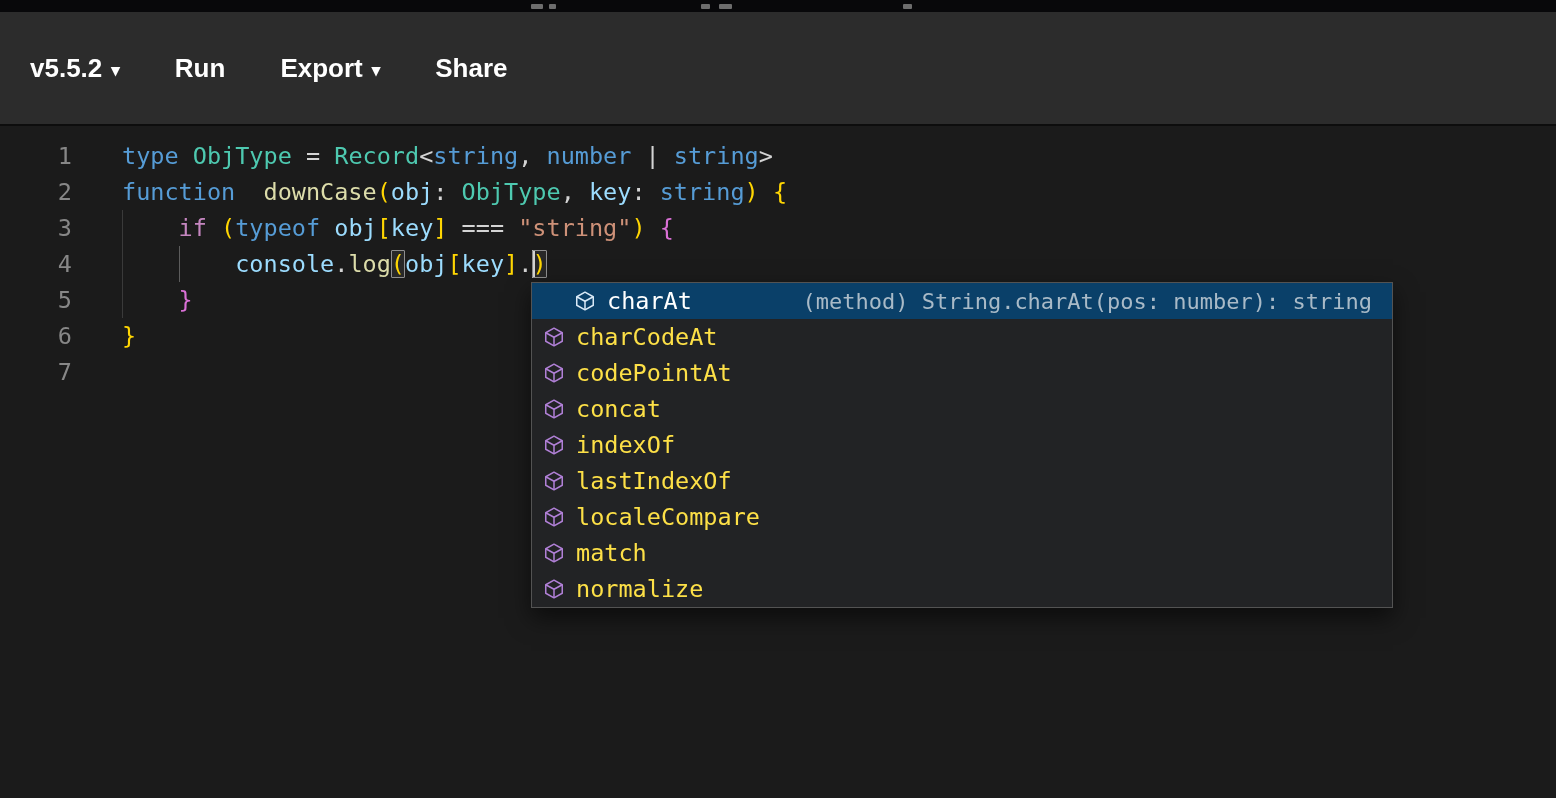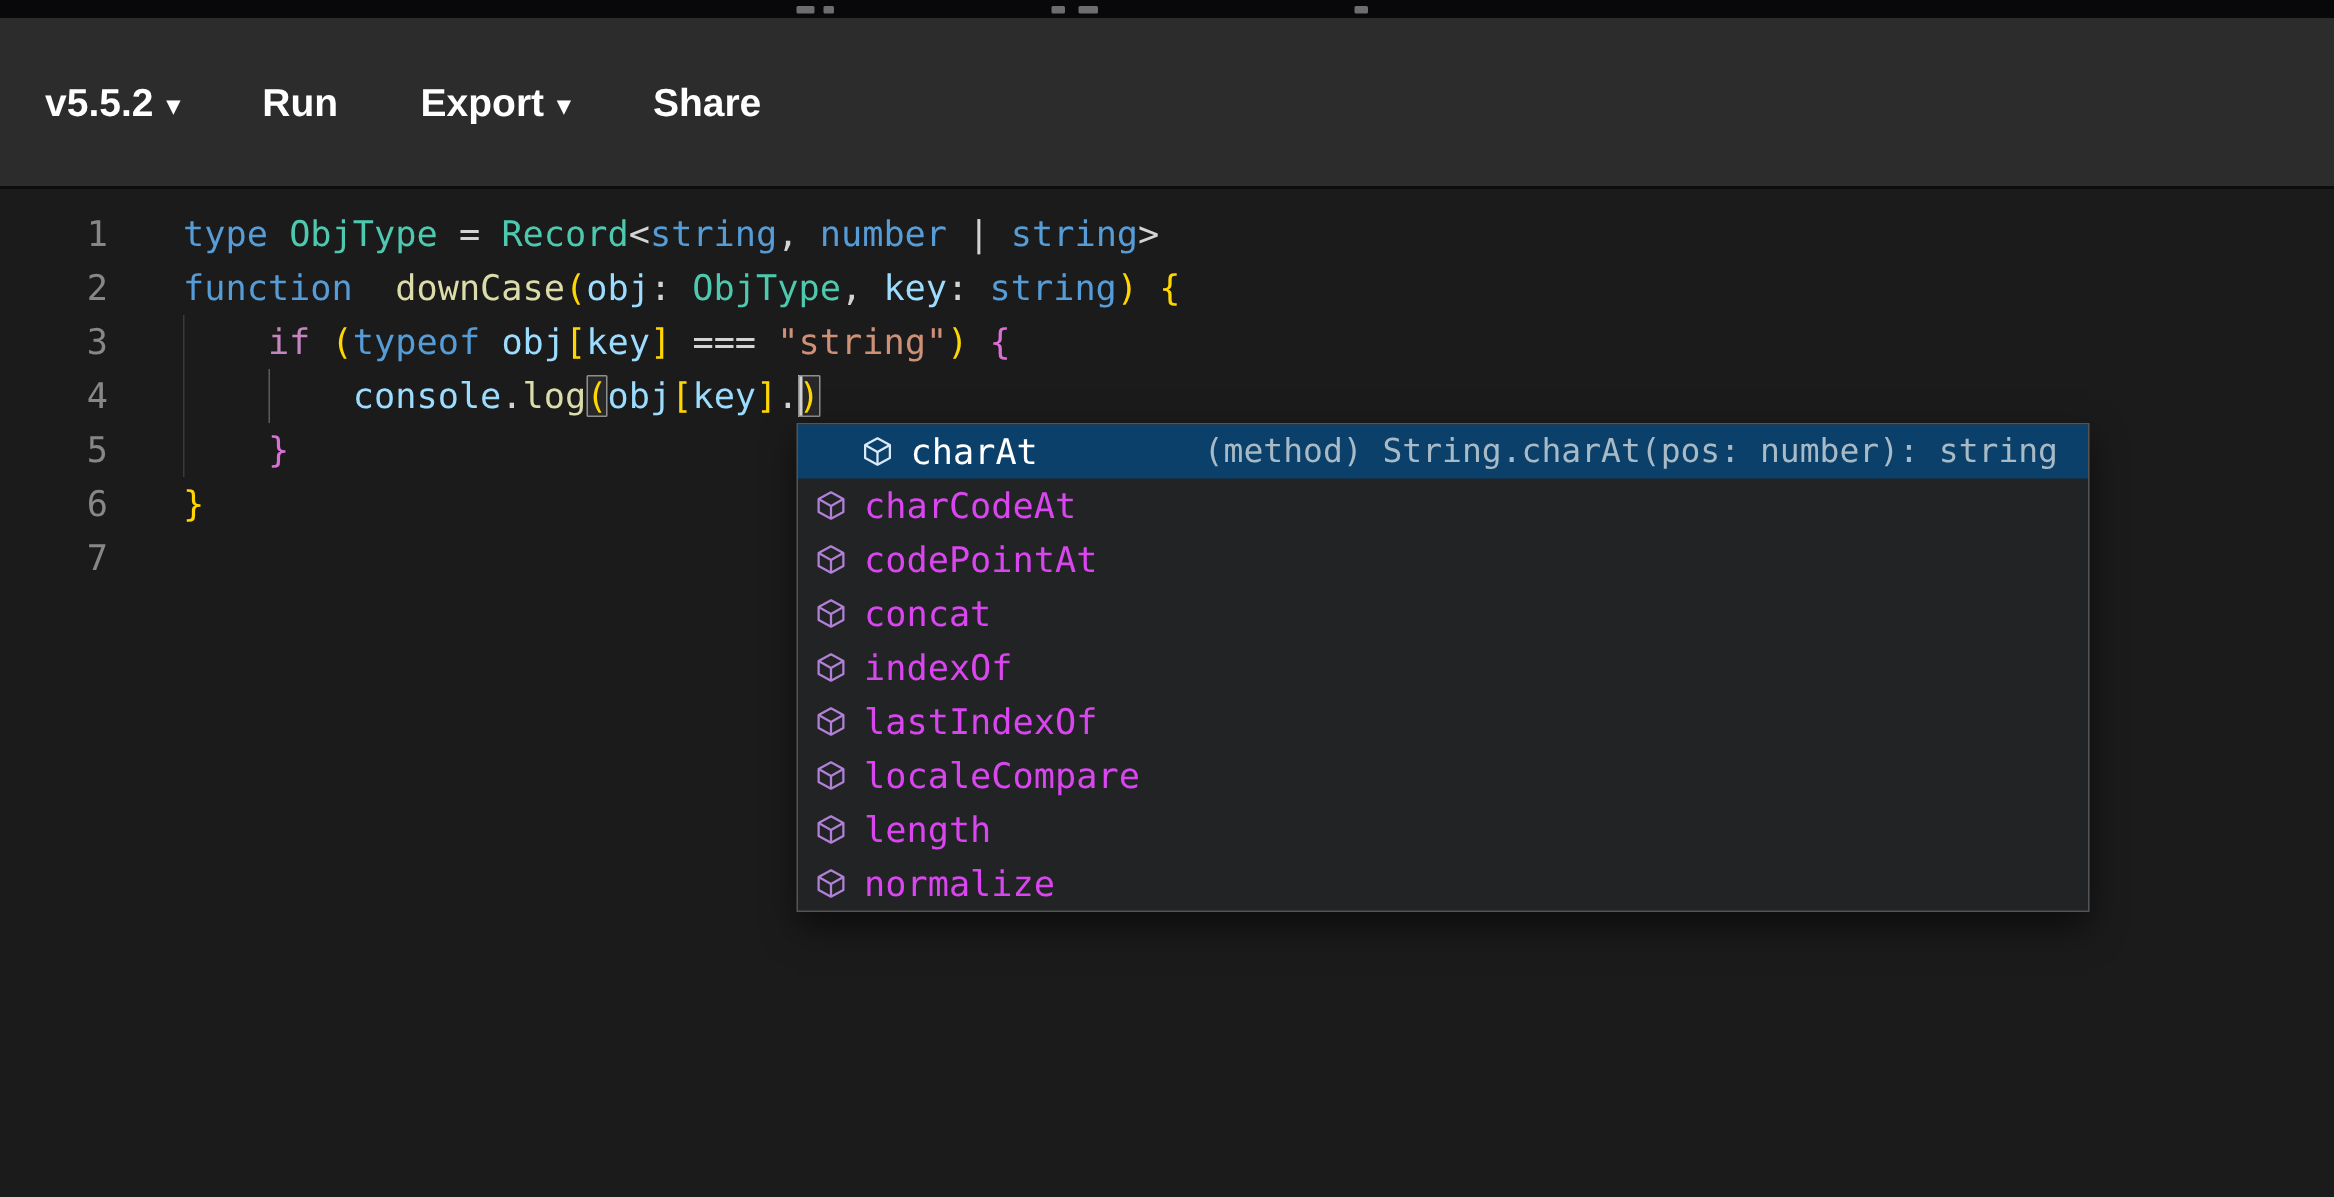--- a/index.html
+++ b/index.html
@@ -25,21 +25,21 @@
   .gutter{width:72px;flex:none;text-align:right;color:#878787;user-select:none;}
   .code{margin-left:50px;white-space:pre;position:relative;flex:1;}
   .guide{position:absolute;top:0;bottom:0;width:1px;}
   .tok{display:inline;}
   .tok.match{outline:1px solid #8e8e8e;outline-offset:-1px;background:rgba(110,110,110,.16);border-radius:1px;}
   .cursor{display:inline-block;width:3px;height:28px;background:#e6e6e6;margin-right:-3px;vertical-align:-6px;}
 
   
   .suggest{position:absolute;left:531px;top:156px;width:862px;background:#222325;
            border:1px solid #535353;box-shadow:0 10px 22px rgba(0,0,0,.55);box-sizing:border-box;}
-  .srow{height:36px;display:flex;align-items:center;padding:0 20px 0 10px;color:#d946ef;cursor:pointer;}
+  .srow{height:36px;display:flex;align-items:center;padding:0 20px 0 10px;color:#fde047;cursor:pointer;}
   .kicon{width:24px;height:24px;margin-right:10px;flex:none;display:flex;align-items:center;justify-content:center;}
   .kicon svg{display:block;}
   .slabel{font-size:23.5px;white-space:pre;}
   .sdetail{margin-left:auto;font-size:22px;color:#a9bac7;white-space:pre;}
 </style>
 </head>
 <body>
 
 <div class="app">
 
@@ -172,21 +172,21 @@
           <span class="slabel">localeCompare</span>
         </div>
         <div class="srow">
           <span class="kicon" style="color: rgb(177, 128, 215);">
             <svg viewBox="0 0 16 16" width="22" height="22" fill="none" stroke="currentColor" stroke-width="1.1" stroke-linejoin="round">
               <path d="M8 1.6 L14 4.9 L14 11.1 L8 14.4 L2 11.1 L2 4.9 Z"></path>
               <path d="M2 4.9 L8 8.2 L14 4.9"></path>
               <path d="M8 8.2 L8 14.4"></path>
             </svg>
           </span>
-          <span class="slabel">length</span>
+          <span class="slabel">match</span>
         </div>
         <div class="srow">
           <span class="kicon" style="color: rgb(177, 128, 215);">
             <svg viewBox="0 0 16 16" width="22" height="22" fill="none" stroke="currentColor" stroke-width="1.1" stroke-linejoin="round">
               <path d="M8 1.6 L14 4.9 L14 11.1 L8 14.4 L2 11.1 L2 4.9 Z"></path>
               <path d="M2 4.9 L8 8.2 L14 4.9"></path>
               <path d="M8 8.2 L8 14.4"></path>
             </svg>
           </span>
           <span class="slabel">normalize</span>

